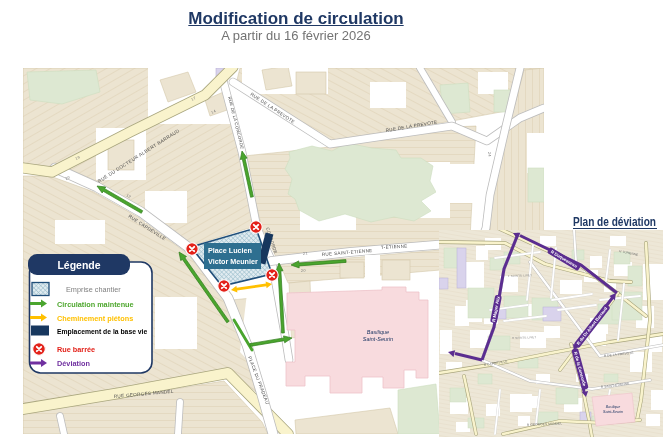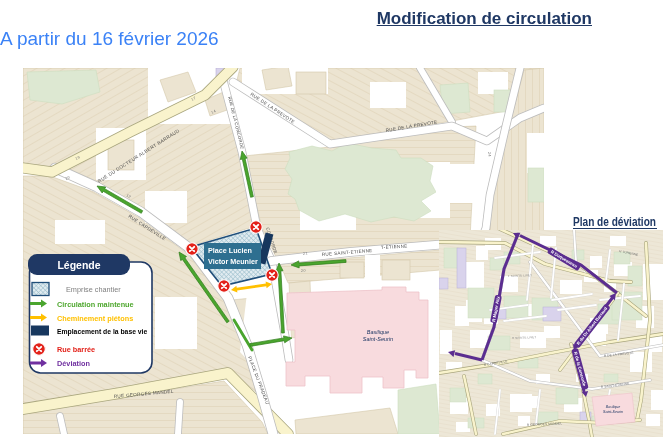--- a/index.html
+++ b/index.html
@@ -1,17 +1,17 @@
 <!DOCTYPE html>
 <html><head><meta charset="utf-8">
 <style>
 html,body{margin:0;padding:0;width:670px;height:445px;background:#ffffff;overflow:hidden;}
 body{font-family:"Liberation Sans", sans-serif;}
-.title{position:absolute;left:0;top:9px;width:592px;text-align:right;color:#1f3864;font-size:17px;font-weight:bold;}
-.subtitle{position:absolute;left:0;top:28px;width:592px;color:#3b82f6;font-size:19px;}
+.title{position:absolute;left:0;top:9px;width:592px;text-align:center;color:#1f3864;font-size:17px;font-weight:bold;}
+.subtitle{position:absolute;left:0;top:28px;width:592px;text-align:center;color:#737373;font-size:13px;}
 svg.main{position:absolute;left:0;top:0;}
 </style></head>
 <body>
 
 <div class="title"><span style="text-decoration:underline">Modification de circulation</span></div>
 
 <div class="subtitle">A partir du 16 février 2026</div>
 <svg class="main" width="670" height="445" viewBox="0 0 670 445">
 <defs>
 <pattern id="hatch" width="3.2" height="3.2" patternUnits="userSpaceOnUse" patternTransform="rotate(45)">

